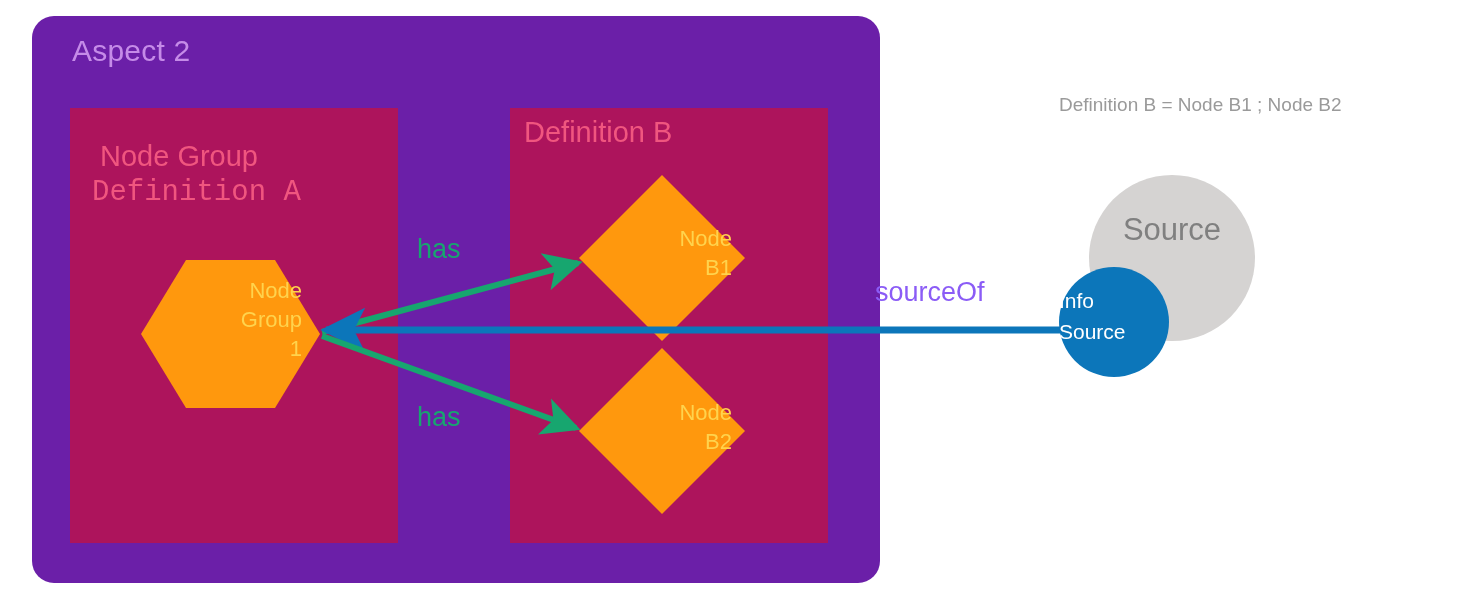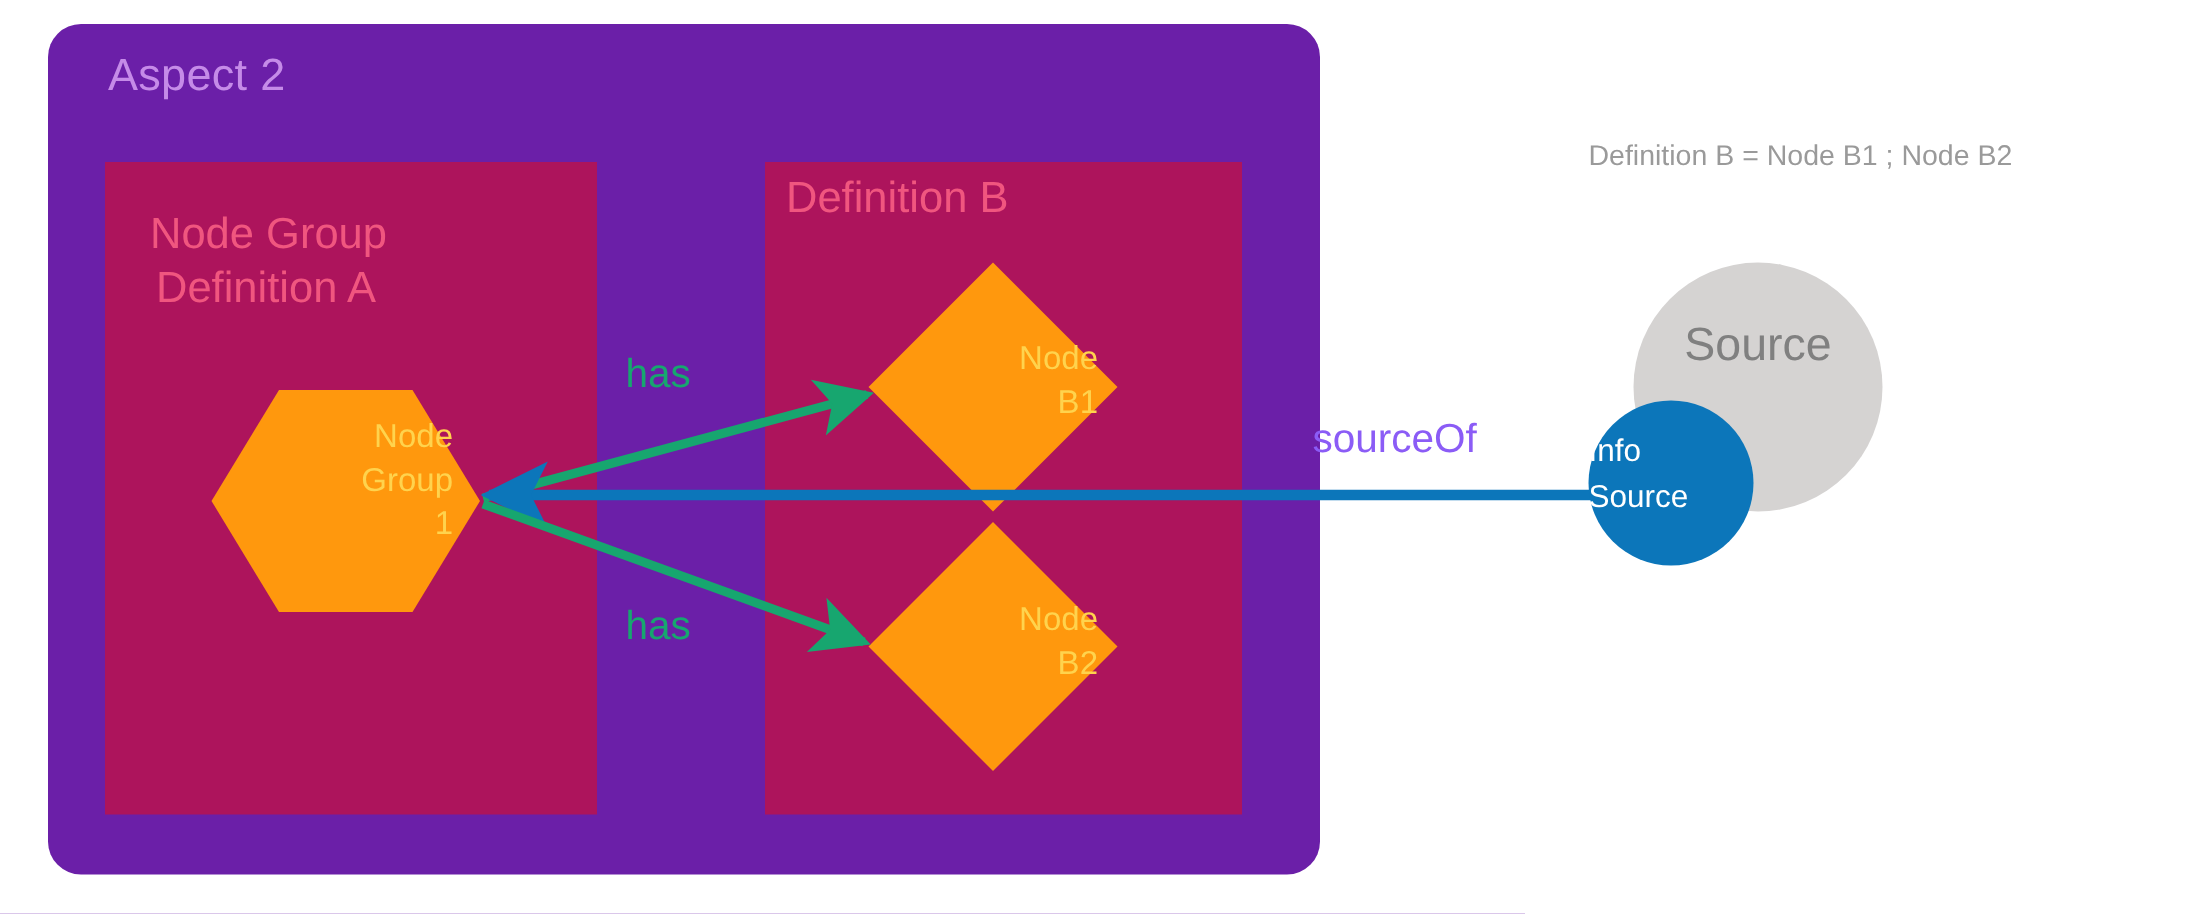--- a/index.html
+++ b/index.html
@@ -61,21 +61,21 @@
     height: 435px;
   }
   .def-title {
     position: absolute;
     font-size: 29px;
     line-height: 1.0;
     color: #F0567F;
     white-space: nowrap;
   }
   .def-title.l1 { left: 100px; top: 126px; margin-top: 16px; }
-  .def-title.l2 { left: 104px; top: 178px; }
+  .def-title.l2 { left: 92px; top: 178px; font-family: Liberation Mono, monospace; }
   .def-title.r1 { left: 524px; top: 118px; }
 
   
   .node-label {
     position: absolute;
     color: #FFD34D;
     font-size: 22px;
     line-height: 29px;
     text-align: right;
     white-space: pre;

